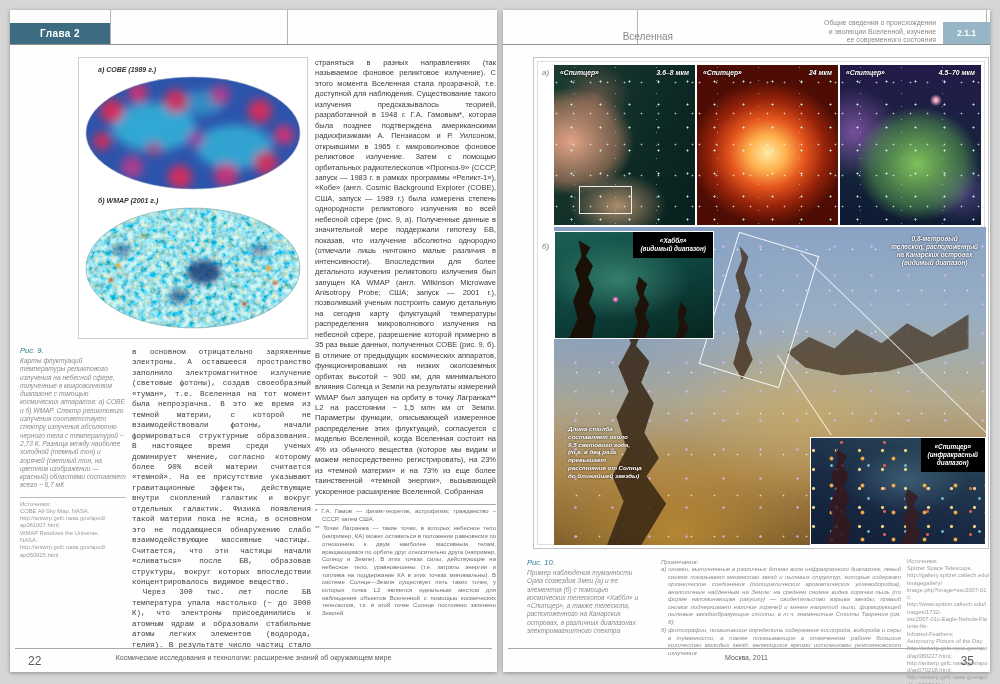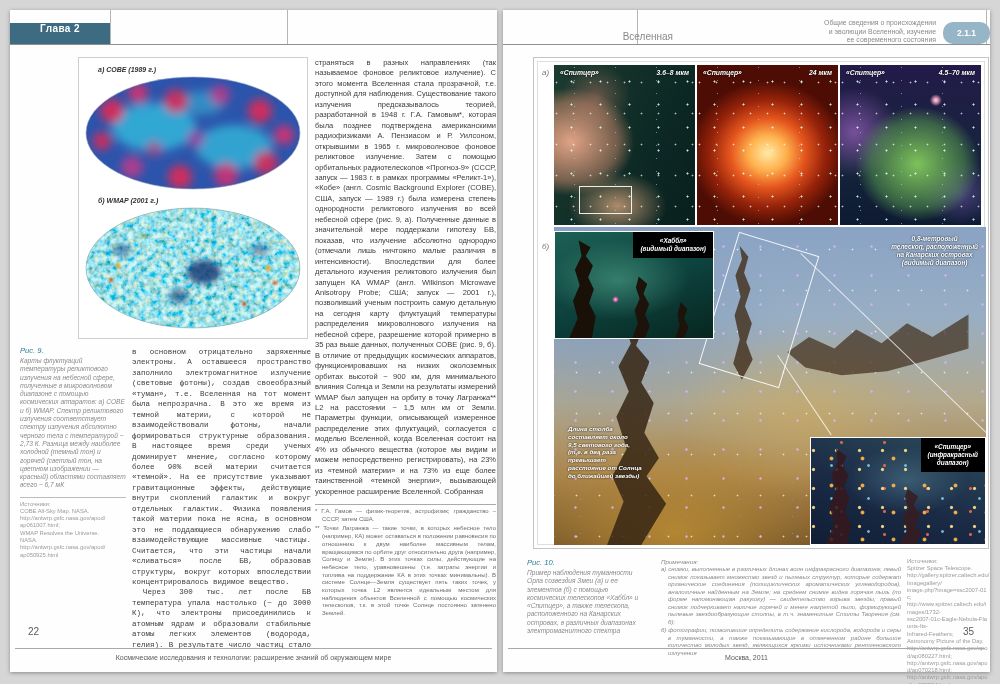--- a/index.html
+++ b/index.html
@@ -8,29 +8,29 @@
   .page{position:absolute;top:10px;width:487px;height:662px;background:#fefefe;
         box-shadow:0 1px 4px rgba(0,0,0,.35);}
   .page-left{left:10px;}
   .page-right{left:503px;}
   .vline{position:absolute;top:0;width:1px;height:34px;background:#b5b5b5;}
   .header-rule{position:absolute;top:34px;left:0;width:100%;height:1px;background:#8f8f8f;}
   .footer-rule{position:absolute;top:638px;left:5px;width:477px;height:1px;background:#a9a9a9;}
 
   
   .chapter-box{position:absolute;left:0;top:13px;width:100px;height:21px;background:#3c6b82;
-               display:flex;justify-content:center;}
+               display:flex;align-items:center;justify-content:center;}
   .chapter-box span{color:#fff;font-weight:bold;font-size:10px;letter-spacing:.4px;}
   .chapter-title{position:absolute;left:110px;top:14px;font-size:7.3px;line-height:9.3px;
                  color:#8a8a8a;white-space:pre-line;}
   .sec-title{position:absolute;left:58px;top:21px;width:112px;text-align:right;font-size:10px;color:#8a8a8a;}
   .sec-box{position:absolute;display:flex;align-items:center;justify-content:center;color:#fff;
            font-weight:bold;font-size:8.5px;}
   .sec-box.dark{left:177px;top:24px;width:33px;height:16px;background:#3c6b82;margin-top:48px;}
-  .sec-box.light{left:440px;top:12px;width:47px;height:22px;background:#96b6c8;border-radius:10px;}
+  .sec-box.light{left:440px;top:12px;width:47px;height:22px;background:#96b6c8;}
   .subsec-title{position:absolute;left:295px;top:9px;width:138px;text-align:right;font-size:6.9px;
                 line-height:8.6px;color:#8a8a8a;white-space:pre-line;}
 
   
   .fig9{position:absolute;left:68px;top:47px;width:230px;height:282px;background:#fff;
         border:1px solid #cfcfcf;box-sizing:border-box;padding:6px 5px 4px 5px;}
   .map-label{font-size:7px;font-weight:bold;font-style:italic;color:#333;margin:2px 0 2px 14px;}
   .map-svg{display:block;margin:0 auto;}
 
   
@@ -45,21 +45,21 @@
   .col{position:absolute;text-align:justify;font-size:7.5px;line-height:10.45px;color:#3c3c3c;overflow:hidden;}
   .col p{margin:0;}
   .col p.indent{text-indent:11px;}
   .col-mid{left:122px;top:337px;width:179px;height:301px;font-family:Liberation Mono, monospace;}
   .col-right{left:305px;top:48px;width:181px;height:590px;}
   .footnotes{margin-top:7px;border-top:1px solid #aaa;padding-top:3px;}
   .footnotes p{font-size:6px;line-height:7.7px;color:#6d6d6d;text-align:justify;
                padding-left:7px;text-indent:-7px;margin:0 0 2px 0;}
 
   
-  .pgnum{position:absolute;top:616px;font-size:10px;color:#5a5a5a;}
+  .pgnum{position:absolute;top:644px;font-size:12px;color:#5a5a5a;}
   .pgnum.l{left:18px;} .pgnum.r{right:16px;}
   .footer-center{position:absolute;top:644px;left:0;width:100%;text-align:center;
                  font-size:7px;color:#5a5a5a;}
 
   
   .fig10{position:absolute;left:30px;top:47px;width:456px;height:492px;background:#fff;
          border:1px solid #c4c4c4;box-sizing:border-box;padding:3px;}
   .fig10-in{position:relative;width:100%;height:100%;border:1px solid #dedede;box-sizing:border-box;padding:3px 3px 3px 16px;}
   .sublabel{position:absolute;left:4px;font-size:8px;font-style:italic;color:#777;}
   .sublabel.a{top:6px;} .sublabel.b{top:180px;}

